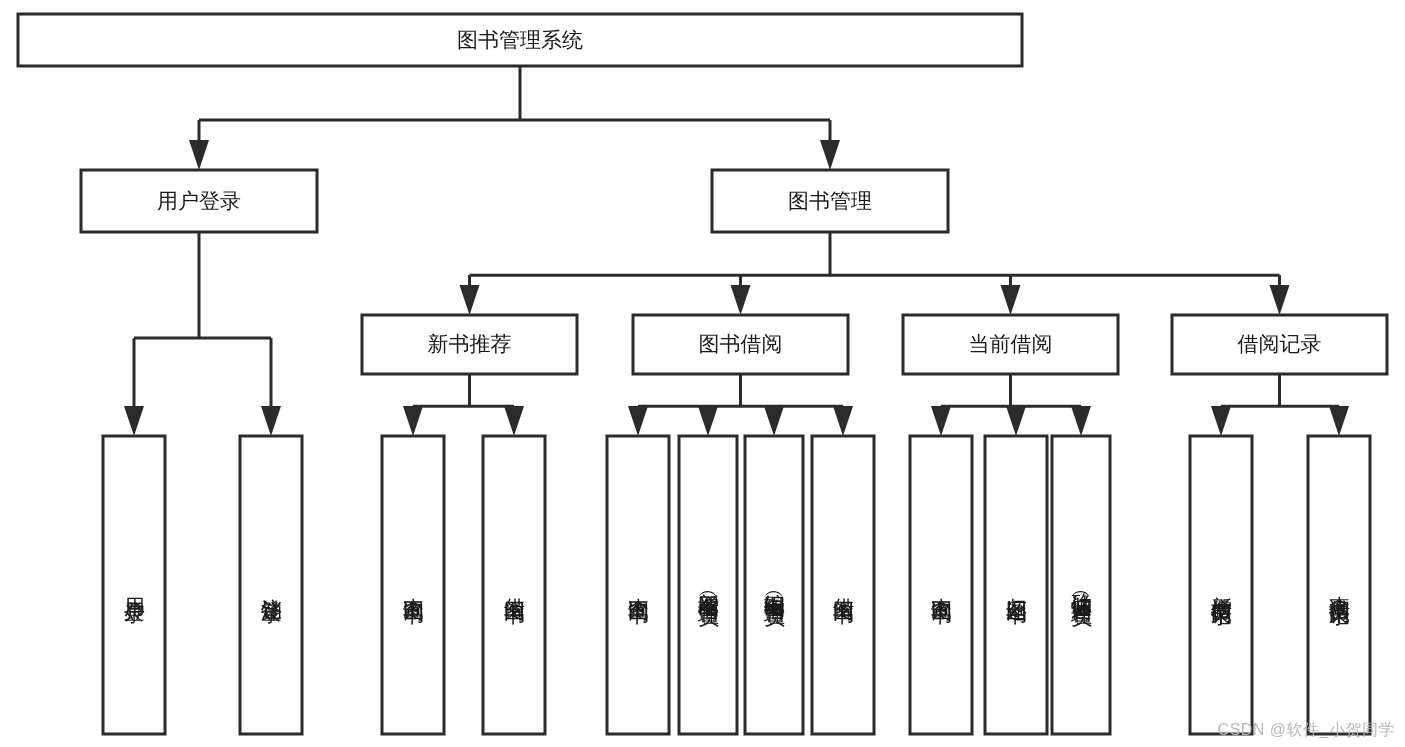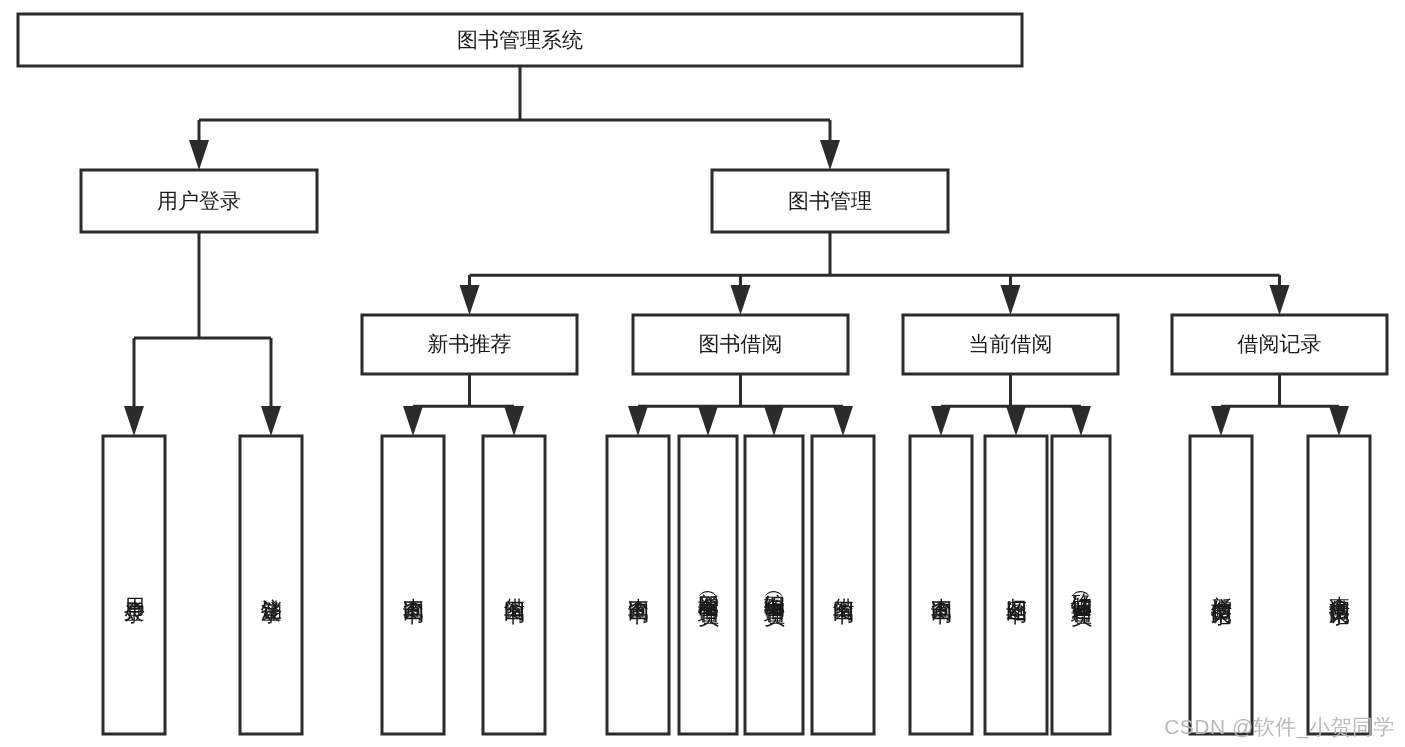--- a/index.html
+++ b/index.html
@@ -60,21 +60,21 @@
     align-items: center;
     justify-content: center;
     white-space: pre;
     pointer-events: none;
   }
   .watermark {
     position: absolute;
     right: 10px;
     bottom: 6px;
     font-family: "Liberation Sans", "DejaVu Sans", sans-serif;
-    font-size: 21px;
+    font-size: 16px;
     color: #b9b9b9;
     letter-spacing: 0.5px;
     white-space: nowrap;
   }
 </style>
 </head>
 <body>
 
 <div id="diagram-root">
   <svg id="tree-svg" viewBox="0 0 1405 747" xmlns="http://www.w3.org/2000/svg">

